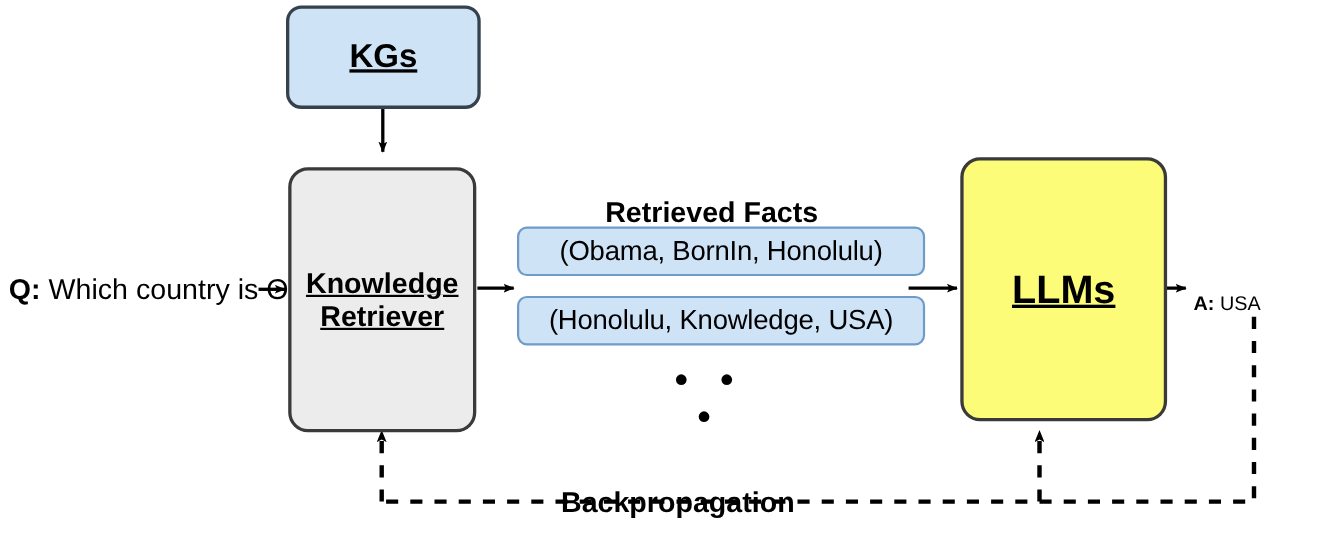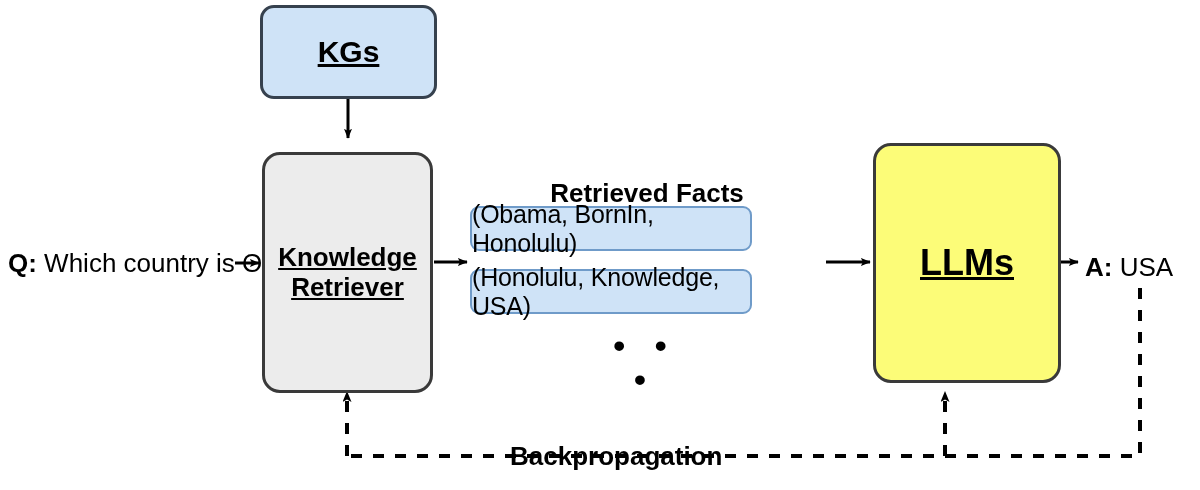--- a/index.html
+++ b/index.html
@@ -61,21 +61,21 @@
     height: 240px;
     background: #fcfc78;
     border: 3px solid #3a3a3a;
     border-radius: 18px;
     font-size: 36px;
   }
   .fact-box {
     position: absolute;
     box-sizing: border-box;
     left: 470px;
-    width: 282px;
+    width: 371px;
     height: 45px;
     background: #cfe3f7;
     border: 2px solid #6f9bc9;
     border-radius: 9px;
     display: flex;
     align-items: center;
     justify-content: center;
     font-size: 25px;
     color: #000000;
     letter-spacing: -0.2px;
@@ -108,22 +108,22 @@
   #question-label {
     left: 8px;
     top: 225px;
     width: 228px;
     font-size: 26px;
     line-height: 1.42;
     text-align: left;
   }
   #answer-label {
     left: 1085px;
-    top: 232px;
-    font-size: 26px;
+    top: 246px;
+    font-size: 18px;
   }
   .bold-prefix { font-weight: bold; }
   .ellipsis-dots {
     position: absolute;
     left: 595px;
     top: 328px;
     width: 100px;
     text-align: center;
     font-size: 34px;
     font-weight: bold;

